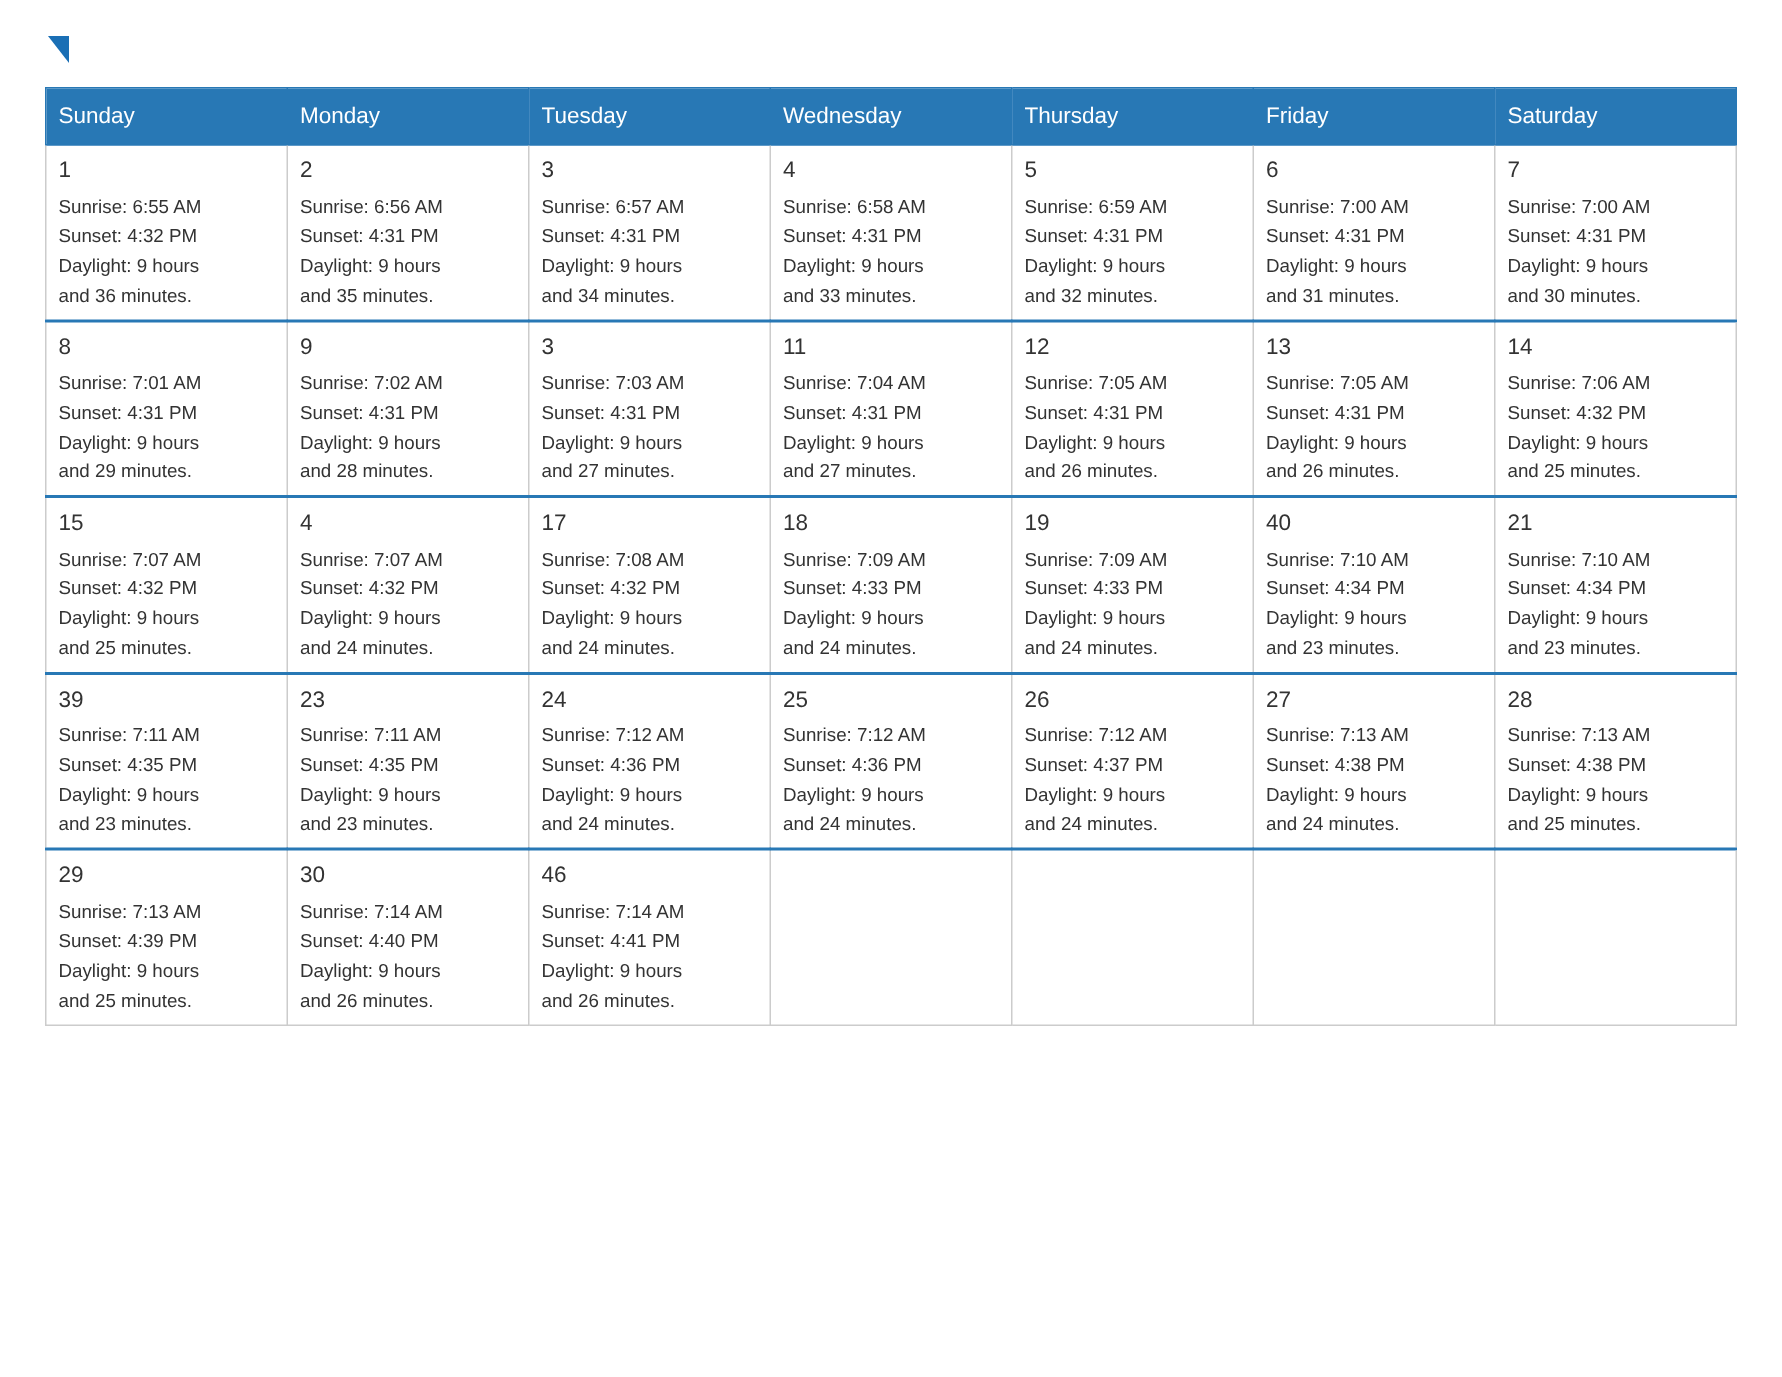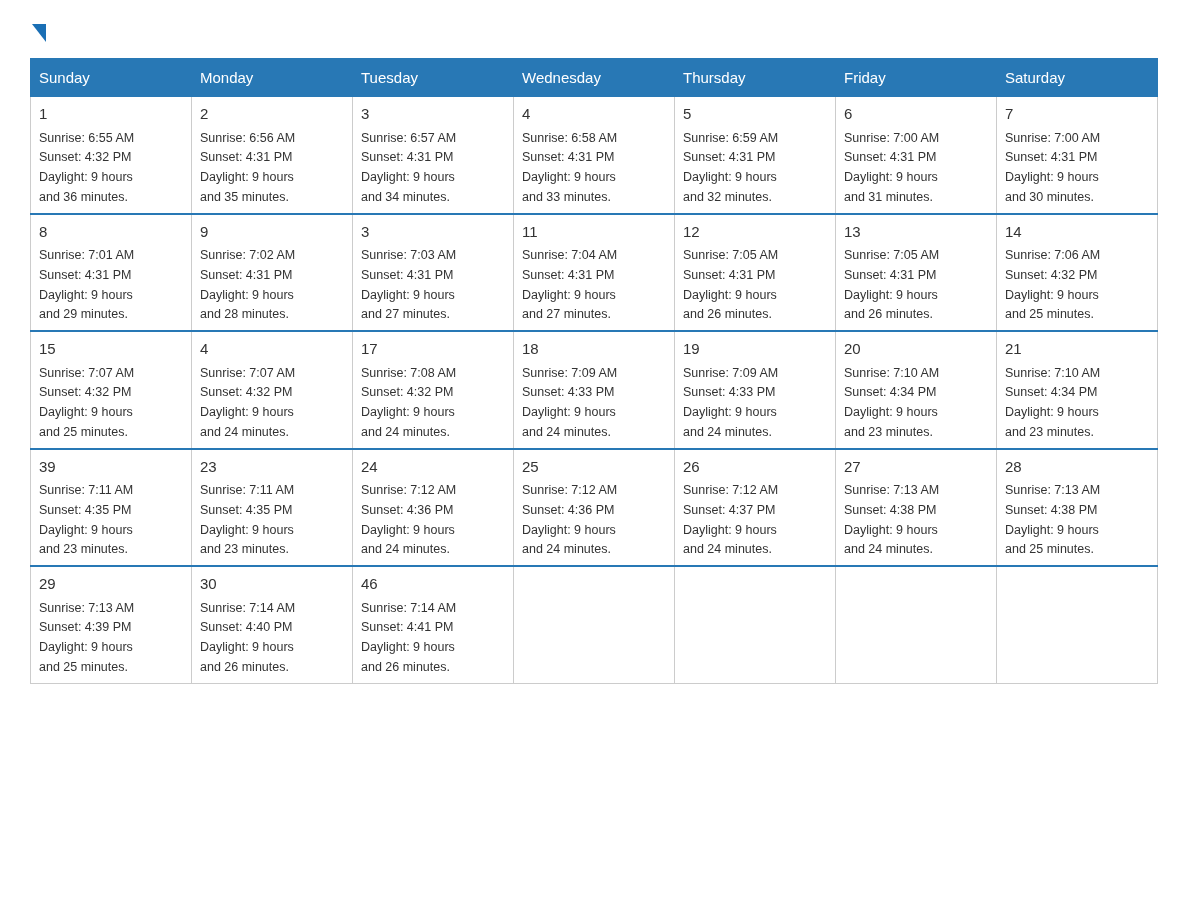--- a/index.html
+++ b/index.html
@@ -262,21 +262,21 @@
         <span class="info">and 24 minutes.</span>
       </td>
         <td>
         <span class="day-num">19</span>
         <span class="info">Sunrise: 7:09 AM</span><br>
         <span class="info">Sunset: 4:33 PM</span><br>
         <span class="info">Daylight: 9 hours</span><br>
         <span class="info">and 24 minutes.</span>
       </td>
         <td>
-        <span class="day-num">20</span>
+        <span class="day-num">40</span>
         <span class="info">Sunrise: 7:10 AM</span><br>
         <span class="info">Sunset: 4:34 PM</span><br>
         <span class="info">Daylight: 9 hours</span><br>
         <span class="info">and 23 minutes.</span>
       </td>
         <td>
         <span class="day-num">21</span>
         <span class="info">Sunrise: 7:10 AM</span><br>
         <span class="info">Sunset: 4:34 PM</span><br>
         <span class="info">Daylight: 9 hours</span><br>

